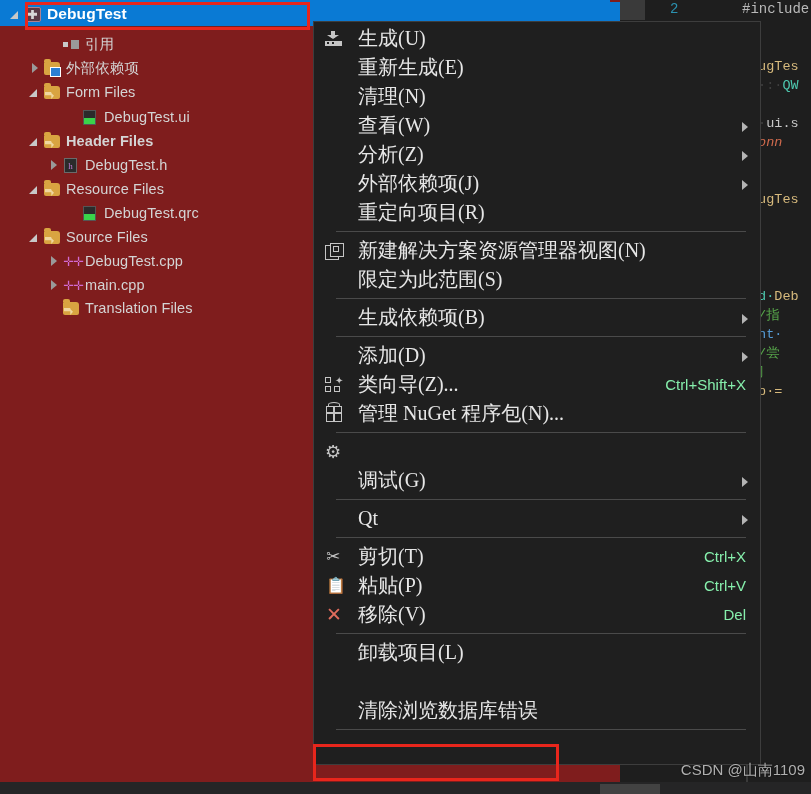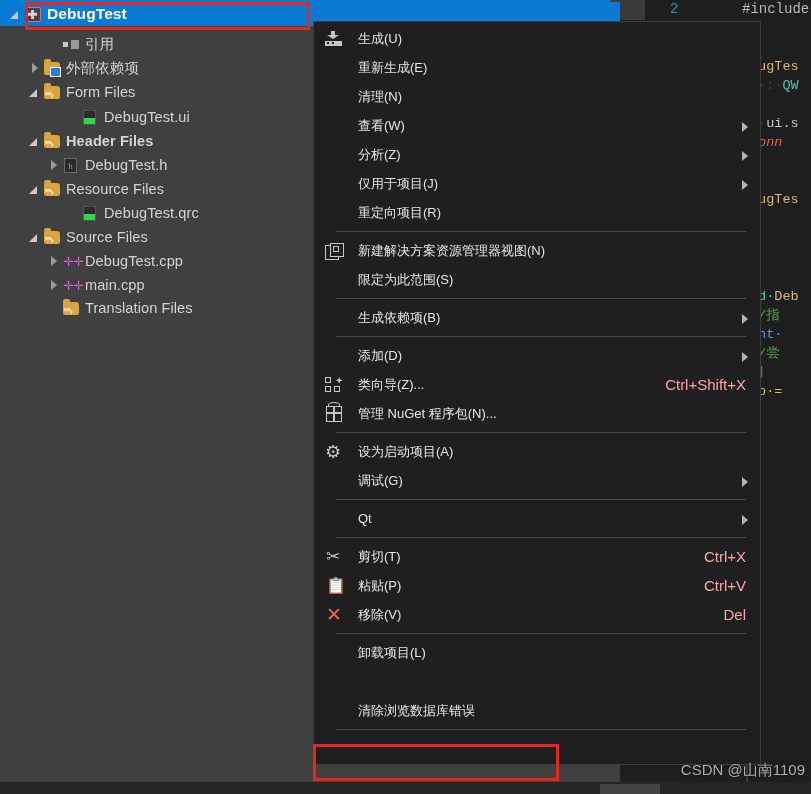--- a/index.html
+++ b/index.html
@@ -7,21 +7,21 @@
     width: 811px; height: 794px;
     background: #1e1e1e;
     font-family: "Liberation Sans", "DejaVu Sans", sans-serif;
     overflow: hidden;
   }
   #root { position: relative; width: 811px; height: 794px; background:#252526; }
 
   
   #solution-explorer {
     position: absolute; left: 0; top: 0; width: 620px; height: 794px;
-    background: #404040;
+    background: #7f1d1d;
   }
   .tree-row {
     position: absolute; left: 0; height: 24px; width: 620px;
     display: flex; align-items: center;
     color: #d4d4d4; font-size: 14.5px; white-space: nowrap;
   }
   .tree-row.selected { background: #0a7ad4; }
   .expander {
     width: 16px; height: 16px; flex: 0 0 16px; position: relative;
   }
@@ -93,22 +93,22 @@
     position: absolute; left: 313px; top: 21px; width: 448px;
     background: #1f1f1f; border: 1px solid #3d3d3d;
     padding: 2px 0 1px 0;
   }
   .mi {
     position: relative; display: flex; align-items: center;
     height: 29px; color: #e6e6e6; font-size: 15px; cursor: default;
     padding-left: 0;
   }
   .mi-icon { flex: 0 0 40px; width:40px; height:29px; position:relative; }
-  .mi-label { flex: 1 1 auto; padding-left: 4px; white-space: nowrap; font-size:13px; }
-  .mi-shortcut { flex: 0 0 auto; color:#fca5a5; font-size:15px; padding-right:14px; }
+  .mi-label { flex: 1 1 auto; padding-left: 4px; white-space: nowrap; font-size:20px;font-family:Liberation Serif, serif; }
+  .mi-shortcut { flex: 0 0 auto; color:#86efac; font-size:15px; padding-right:14px; }
   .mi-arrow { position:absolute; right: 12px; top: 11px; width:0;height:0;
     border-top: 5px solid transparent; border-bottom: 5px solid transparent; border-left: 6px solid #b4b4b4;}
   .msep { height: 1px; background: #4a4a4a; margin: 4px 14px 4px 22px; }
 
   
   .i-build{position:absolute;left:11px;top:7px;width:17px;height:15px;}
   .i-build::before{content:"";position:absolute;left:6px;top:0;width:4px;height:7px;background:#c5c5c5;}
   .i-build::after{content:"";position:absolute;left:2px;top:4px;width:12px;height:4px;background:#c5c5c5;
       clip-path: polygon(0 0, 100% 0, 50% 100%);}
   .i-build .base{position:absolute;left:0;bottom:0;width:17px;height:5px;background:#c5c5c5;}
@@ -319,21 +319,21 @@
         <span class="mi-label">查看(W)</span>
         <span class="mi-arrow"></span>
       </div>
       <div class="mi">
         <div class="mi-icon"></div>
         <span class="mi-label">分析(Z)</span>
         <span class="mi-arrow"></span>
       </div>
       <div class="mi">
         <div class="mi-icon"></div>
-        <span class="mi-label">仅用于项目(J)</span>
+        <span class="mi-label">外部依赖项(J)</span>
         <span class="mi-arrow"></span>
       </div>
       <div class="mi">
         <div class="mi-icon"></div>
         <span class="mi-label">重定向项目(R)</span>
       </div>
       <div class="msep"></div>
       <div class="mi">
         <div class="mi-icon">
           <div class="i-newview">
@@ -376,21 +376,20 @@
             <div class="bow"></div>
           </div>
         </div>
         <span class="mi-label">管理 NuGet 程序包(N)...</span>
       </div>
       <div class="msep"></div>
       <div class="mi">
         <div class="mi-icon">
           <div class="i-gear">⚙</div>
         </div>
-        <span class="mi-label">设为启动项目(A)</span>
       </div>
       <div class="mi">
         <div class="mi-icon"></div>
         <span class="mi-label">调试(G)</span>
         <span class="mi-arrow"></span>
       </div>
       <div class="msep"></div>
       <div class="mi">
         <div class="mi-icon"></div>
         <span class="mi-label">Qt</span>

